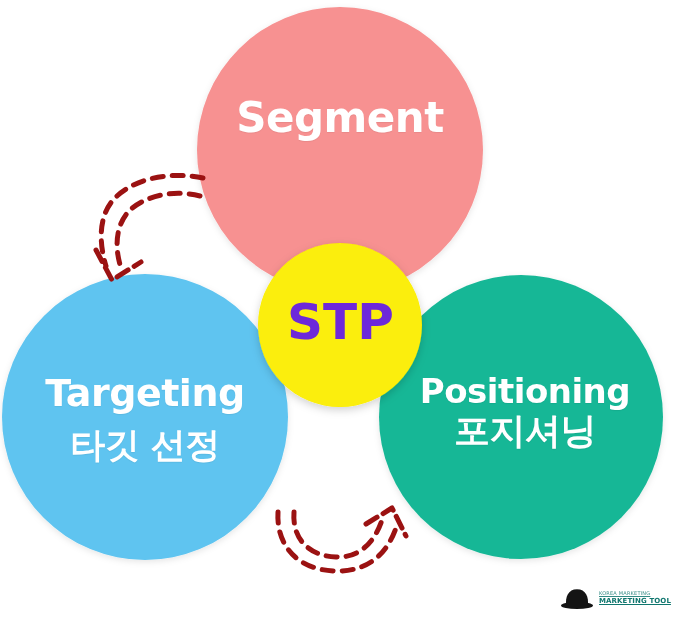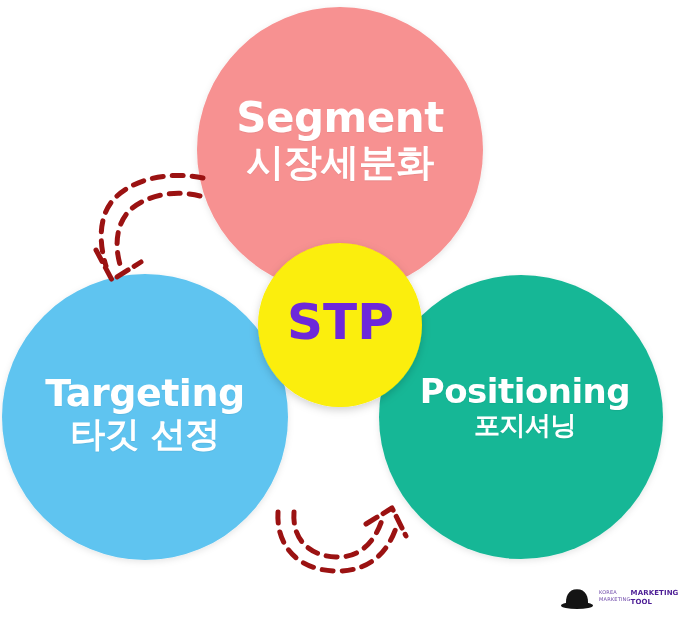--- a/index.html
+++ b/index.html
@@ -57,29 +57,29 @@
   }
   #label-segment .lbl-en { font-size: 42px; }
   #label-segment .lbl-ko { font-size: 38px; margin-top: 3px; }
   
   #label-targeting {
     left: 10px;
     top: 374px;
     width: 270px;
   }
   #label-targeting .lbl-en { font-size: 38px; }
-  #label-targeting .lbl-ko { font-size: 35px; margin-top: 2px; }
+  #label-targeting .lbl-ko { font-size: 35px; margin-top: 13px; }
   
   #label-positioning {
     left: 390px;
     top: 374px;
     width: 270px;
   }
   #label-positioning .lbl-en { font-size: 34px; }
-  #label-positioning .lbl-ko { font-size: 26px; margin-top: 3px; }
+  #label-positioning .lbl-ko { font-size: 36px; margin-top: 3px; }
   
   #label-stp {
     left: 258px;
     top: 296px;
     width: 165px;
   }
   #label-stp .lbl-en {
     font-size: 50px;
     color: #6d28d9;
     letter-spacing: 0px;
@@ -91,22 +91,24 @@
     top: 578px;
     width: 112px;
     height: 40px;
     display: flex;
     align-items: center;
     gap: 5px;
   }
   #watermark-hat { flex: 0 0 auto; }
   #watermark-text {
     display: flex;
+    flex-direction: column;
     justify-content: center;
-    color: #4c1d95;
+    color: #0f766e;
+    text-decoration: underline;
   }
   #watermark-text .wm-line1 {
     font-family: "DejaVu Sans", sans-serif;
     font-size: 5px;
     letter-spacing: 0.2px;
     line-height: 7px;
     opacity: 0.85;
   }
   #watermark-text .wm-line2 {
     font-family: "DejaVu Sans", sans-serif;
@@ -153,21 +155,20 @@
       <path d="M 278,512 C 276,548 300,570 335,571 C 366,572 386,556 396,528" fill="none" stroke="#9B1212" stroke-width="5" stroke-linecap="round" stroke-dasharray="11 9"></path>
 
       <path d="M 294,512 C 292,540 310,556 336,557 C 358,558 374,544 382,520" fill="none" stroke="#9B1212" stroke-width="5" stroke-linecap="round" stroke-dasharray="11 9"></path>
 
       <path d="M 366,524 L 392,508 L 406,536" fill="none" stroke="#9B1212" stroke-width="5" stroke-linecap="round" stroke-linejoin="round" stroke-dasharray="13 7"></path>
     </g>
   </svg>
 
   <div class="circle-label white-text" id="label-segment">
     <div class="lbl-en">Segment</div>
-    <div class="lbl-ko">시장세분화</div>
   </div>
 
   <div class="circle-label white-text" id="label-targeting">
     <div class="lbl-en">Targeting</div>
     <div class="lbl-ko">타깃 선정</div>
   </div>
 
   <div class="circle-label white-text" id="label-positioning">
     <div class="lbl-en">Positioning</div>
     <div class="lbl-ko">포지셔닝</div>

